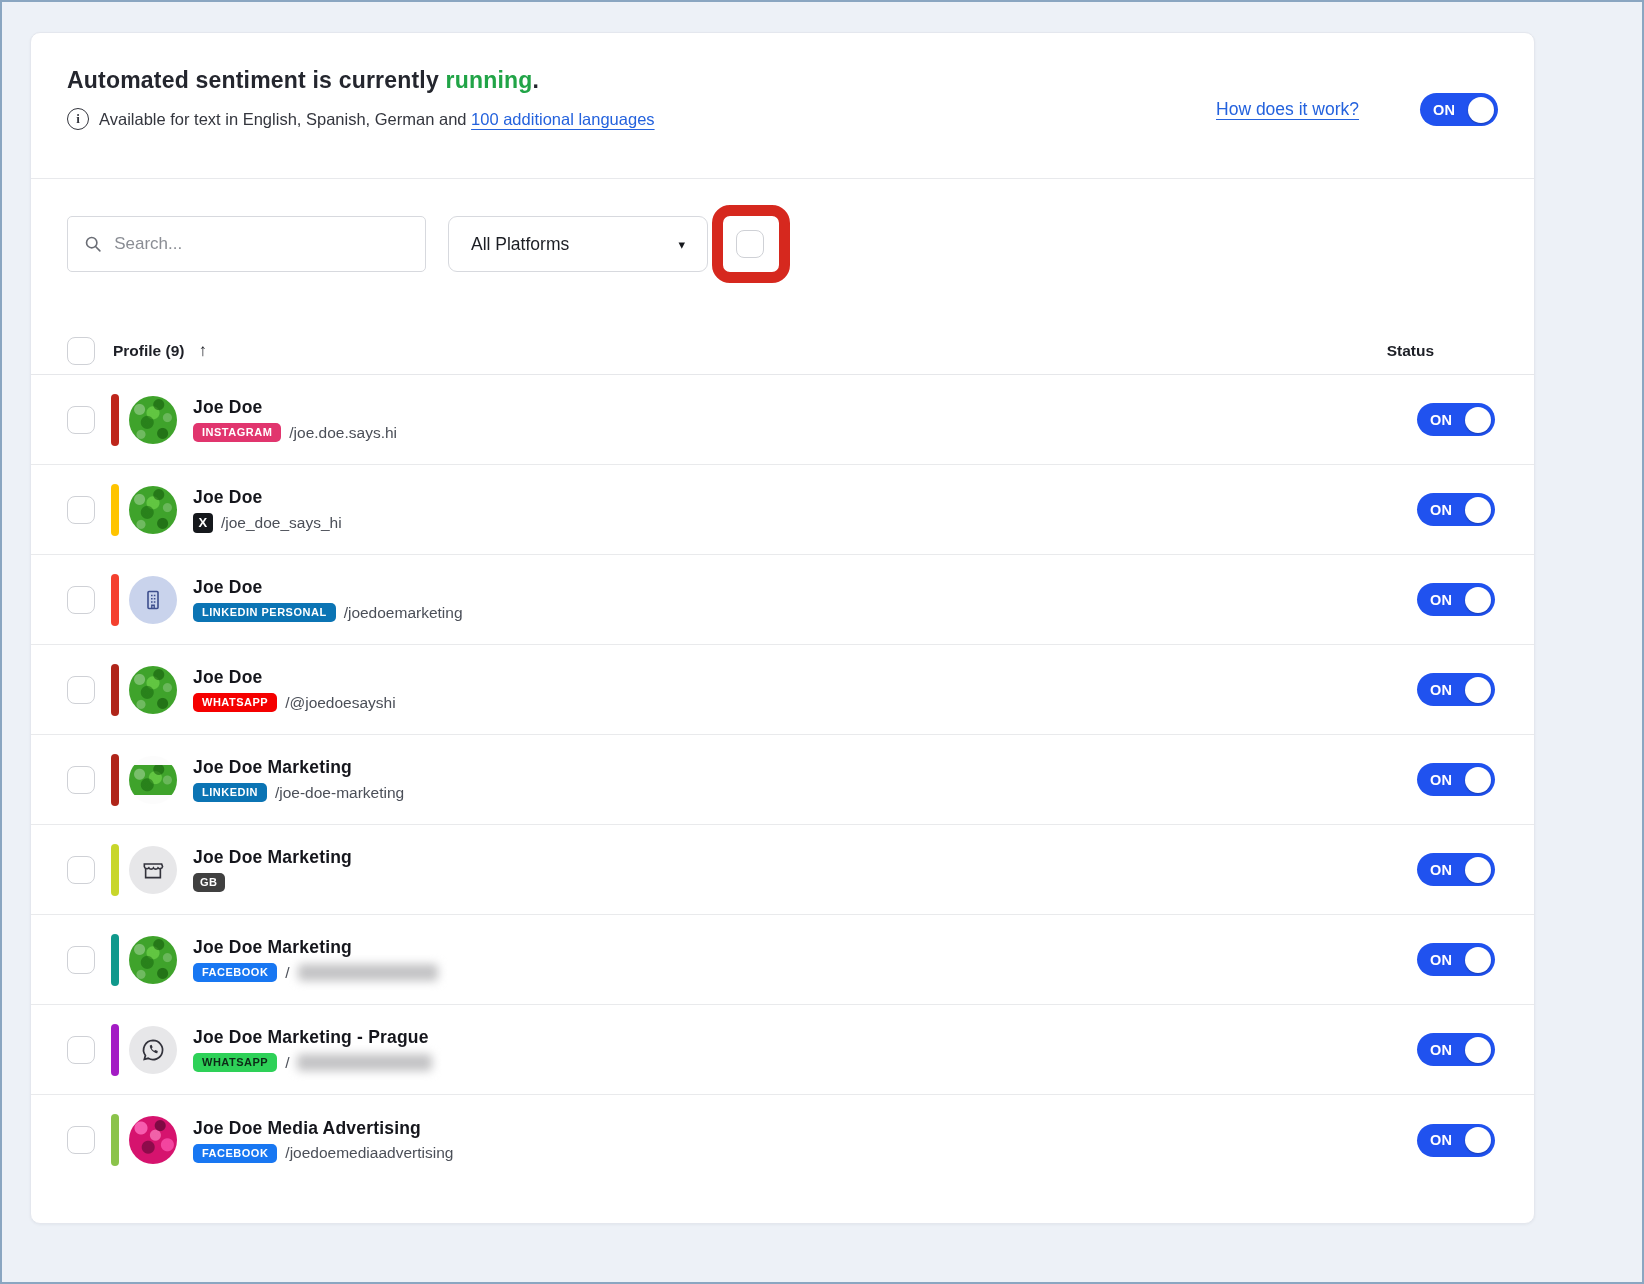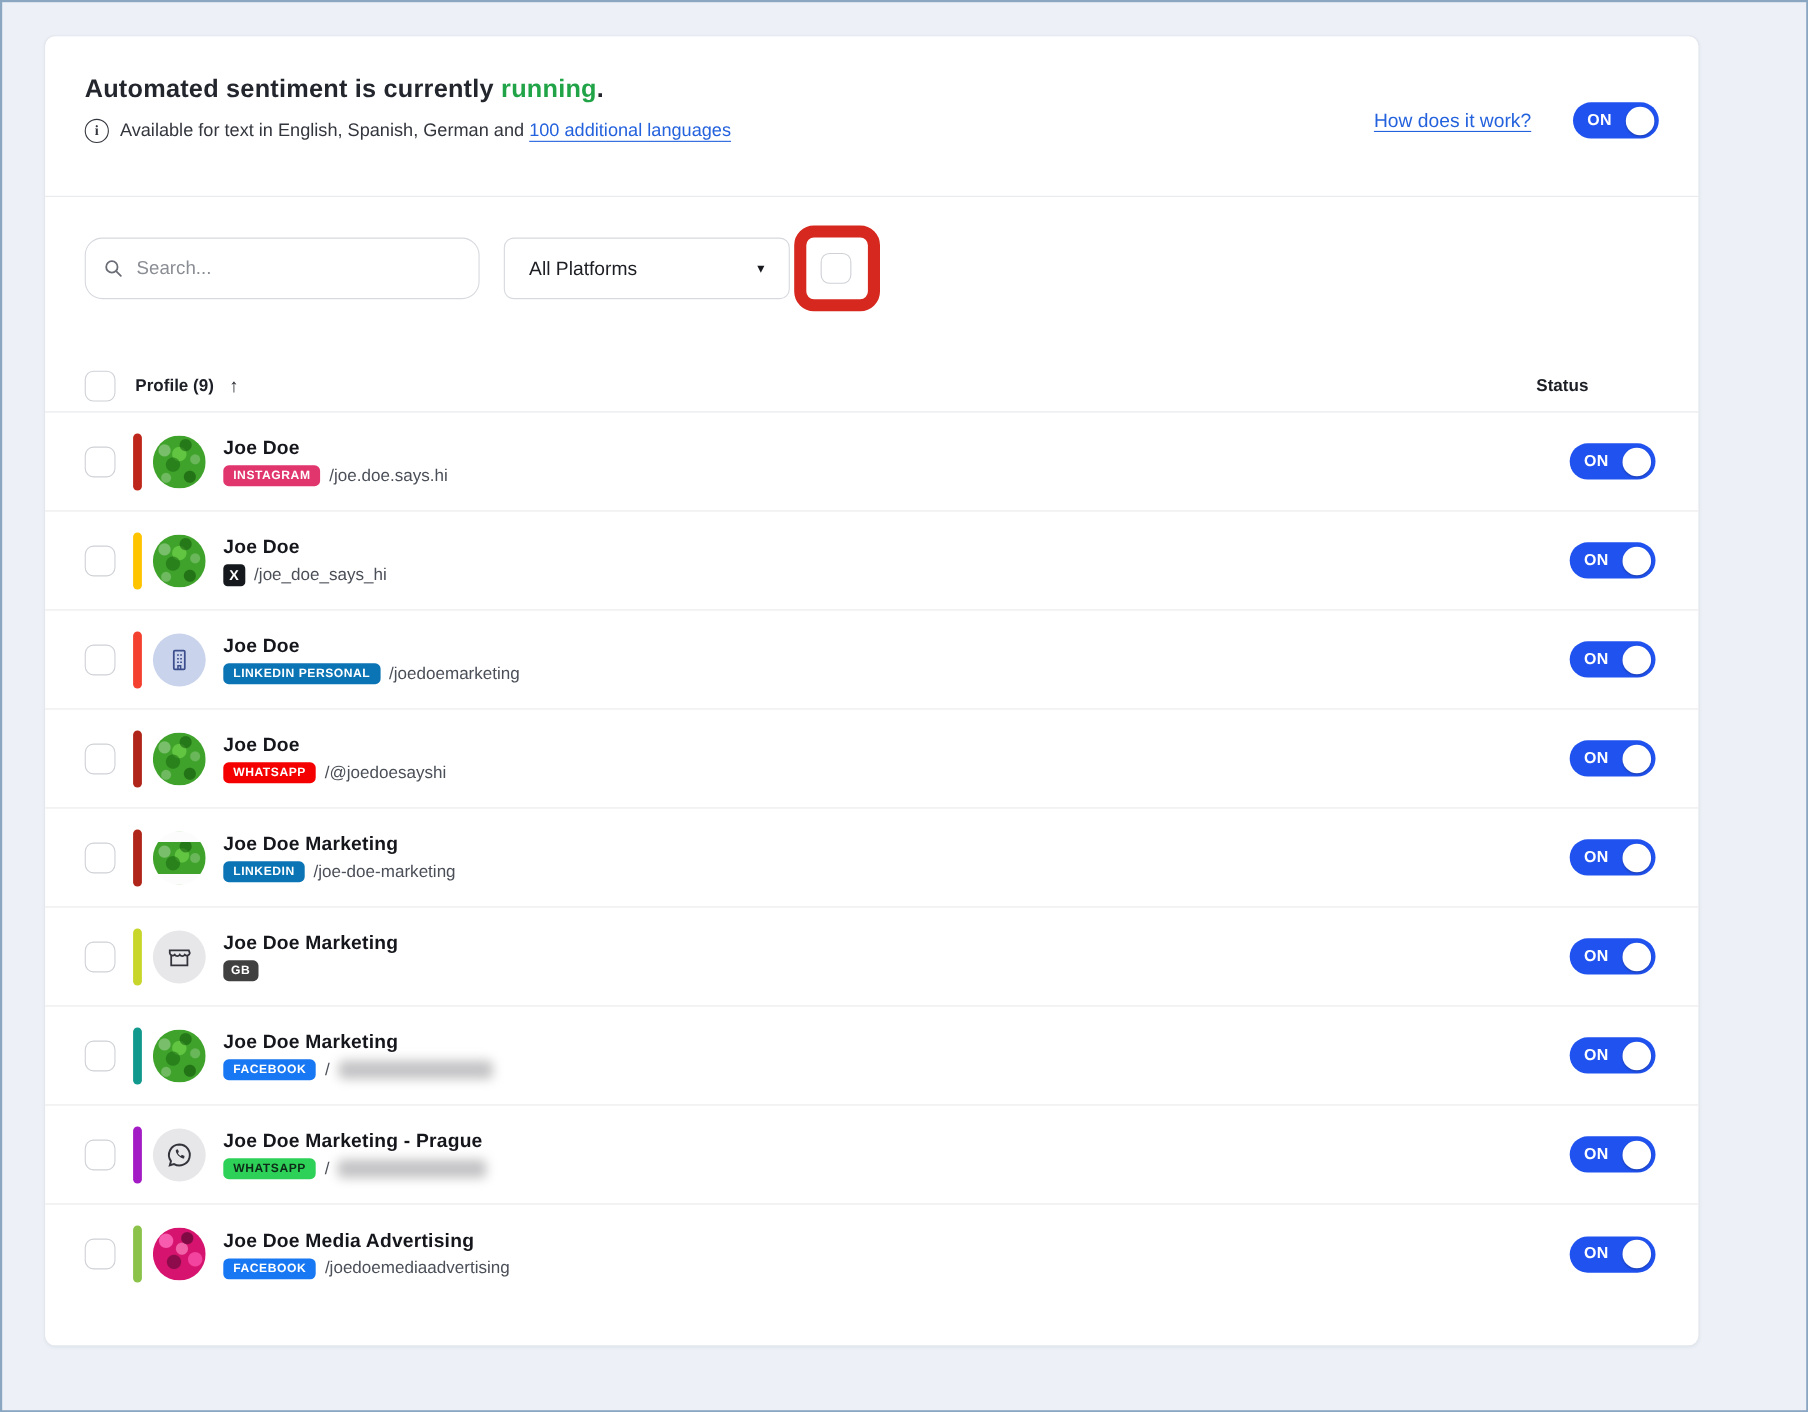--- a/index.html
+++ b/index.html
@@ -8,21 +8,21 @@
     font-family: "Liberation Sans", "DejaVu Sans", sans-serif;
     background:#ffffff;
   }
   .frame {
     width:1644px; height:1284px;
     border:2px solid #8aa6c1;
     background:#edf1f7;
     position:relative;
   }
   .card {
-    position:absolute; left:38px; top:30px;
+    position:absolute; left:28px; top:30px;
     width:1505px; height:1192px;
     background:#ffffff;
     border:1px solid #e4e7ee;
     border-radius:10px;
     box-shadow:0 1px 3px rgba(20,30,60,.05);
   }
   
   .card-header {
     height:145px;
     padding:34px 36px 0 36px;
@@ -31,41 +31,41 @@
   .page-title { font-size:23px; font-weight:700; color:#24262e; letter-spacing:.2px; }
   .page-title .green { color:#21a447; }
   .subtitle { margin-top:14px; display:flex; align-items:center; gap:10px; font-size:16.5px; color:#34363e; }
   .info-icon {
     width:22px; height:22px; border:1.7px solid #34363e; border-radius:50%;
     display:inline-flex; align-items:center; justify-content:center;
     font-size:13px; font-weight:700; font-family:"Liberation Serif","DejaVu Serif",serif;
     flex:0 0 auto;
   }
   a.link { color:#2462dd; text-decoration:underline; text-underline-offset:4px; cursor:pointer; }
-  .header-right { display:flex; align-items:center; gap:38px; margin-top:26px; }
+  .header-right { display:flex; align-items:center; gap:61px; margin-top:26px; }
   .help-link { font-size:17.5px; }
   
   .toggle {
     width:78px; height:33px; border-radius:17px;
     background:#2052ef;
     display:inline-flex; align-items:center; justify-content:space-between;
     padding:0 4px 0 13px; cursor:pointer; flex:0 0 auto;
   }
   .toggle-label { color:#fff; font-weight:700; font-size:14.5px; letter-spacing:.3px; }
   .knob { width:26px; height:26px; border-radius:50%; background:#fff; box-shadow:0 1px 2px rgba(0,0,0,.25); }
   
   .filter-row {
     border-top:1px solid #e8e9ec;
     padding:37px 36px 0 36px;
     height:150px;
     display:flex; align-items:flex-start;
   }
   .search-box {
     width:359px; height:56px;
-    border:1px solid #d7d9de; border-radius:16px;
+    border:1px solid #d7d9de; border-radius:5px;
     display:flex; align-items:center; gap:12px; padding:0 16px;
     background:#fff;
   }
   .search-box input {
     border:none; outline:none; font-size:17px; color:#333; width:100%;
     font-family:inherit; background:transparent;
   }
   .search-box input::placeholder { color:#8a8d94; }
   .select {
     width:260px; height:56px; margin-left:22px;

